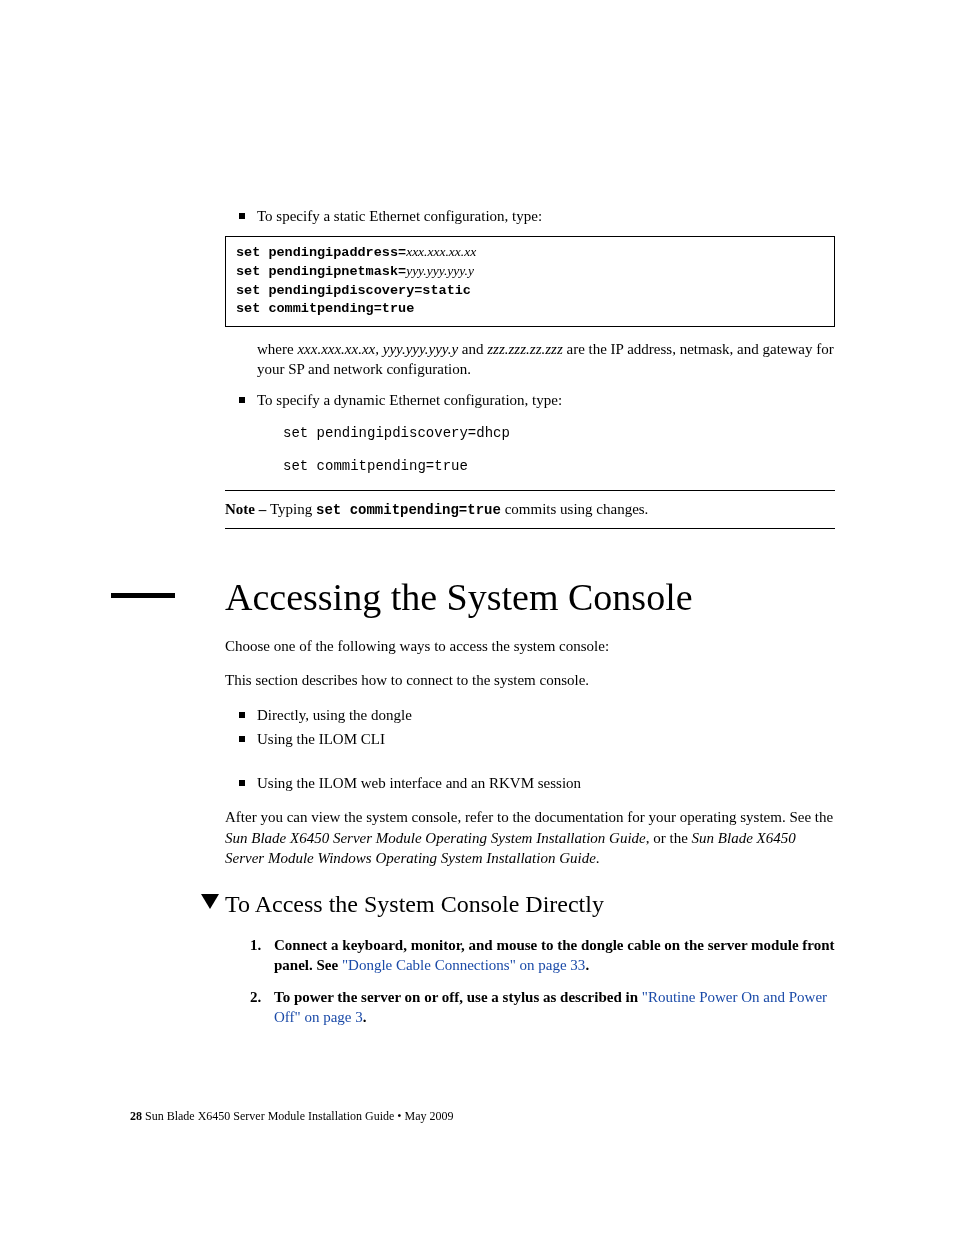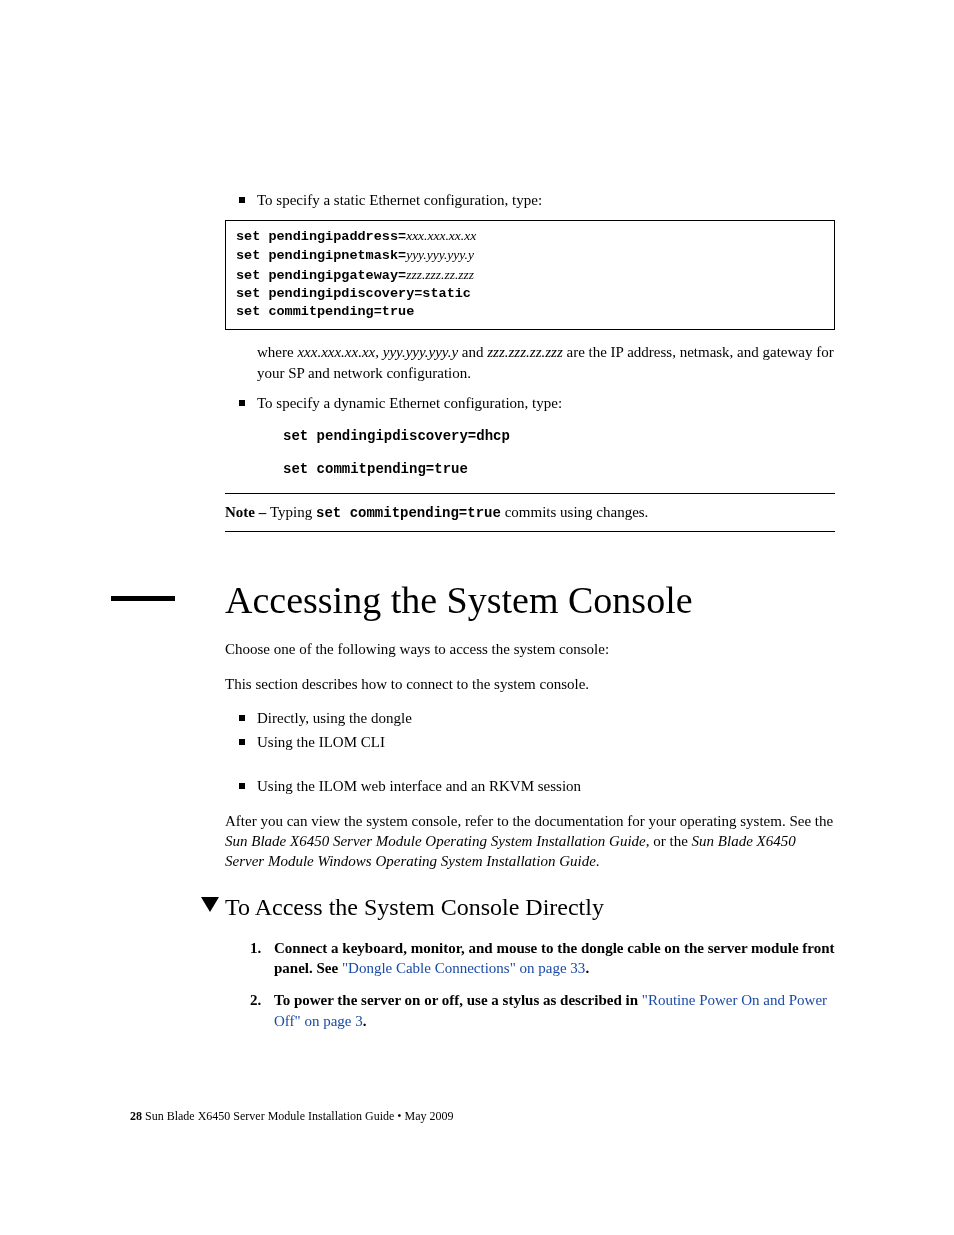--- a/index.html
+++ b/index.html
@@ -10,21 +10,21 @@
     color: #000;
     width: 954px;
     height: 1235px;
     position: relative;
     font-size: 15px;
     line-height: 1.35;
   }
   .page {
     position: absolute;
     left: 225px;
-    top: 190px;
+    top: 206px;
     width: 610px;
   }
   .bullet-row {
     position: relative;
     padding-left: 32px;
     margin-bottom: 4px;
   }
   .bullet-row .square {
     position: absolute;
     left: 14px;
@@ -46,21 +46,21 @@
   .indent-para {
     margin: 4px 0 10px 32px;
   }
   .mono-inline {
     font-family: "Courier New", monospace;
     font-weight: bold;
     font-size: 14px;
   }
   .cmd-line {
     font-family: "Courier New", monospace;
-    font-weight: bold;
+    font-weight: normal;
     font-size: 14px;
     margin: 14px 0 14px 58px;
   }
   .note-rule { border: 0; border-top: 1px solid #000; margin: 14px 0 8px 0; }
   .note-rule.bottom { margin: 8px 0 46px 0; }
   .note-line { font-size: 15px; }
   .note-line .bold { font-weight: bold; }
   .section-marker {
     position: absolute;
     left: -114px;
@@ -125,21 +125,20 @@
 <div class="page">
 
   <div class="bullet-row">
     <span class="square"></span>
     <span>To specify a static Ethernet configuration, type:</span>
   </div>
 
   <div class="code-box">
     <div><span class="bold">set pendingipaddress=</span><span class="ital">xxx.xxx.xx.xx</span></div>
     <div><span class="bold">set pendingipnetmask=</span><span class="ital">yyy.yyy.yyy.y</span></div>
-    <div><span class="bold">set pendingipgateway=</span><span class="ital">zzz.zzz.zz.zzz</span></div>
     <div class="bold">set pendingipdiscovery=static</div>
     <div class="bold">set commitpending=true</div>
   </div>
 
   <p class="indent-para">
     <span>where </span><span class="guide-ital">xxx.xxx.xx.xx,</span><span class="guide-ital"> yyy.yyy.yyy.y </span><span>and </span><span class="guide-ital">zzz.zzz.zz.zzz </span><span>are the IP address, netmask, and gateway for your SP and network configuration.</span>
   </p>
 
   <div class="bullet-row">
     <span class="square"></span>

